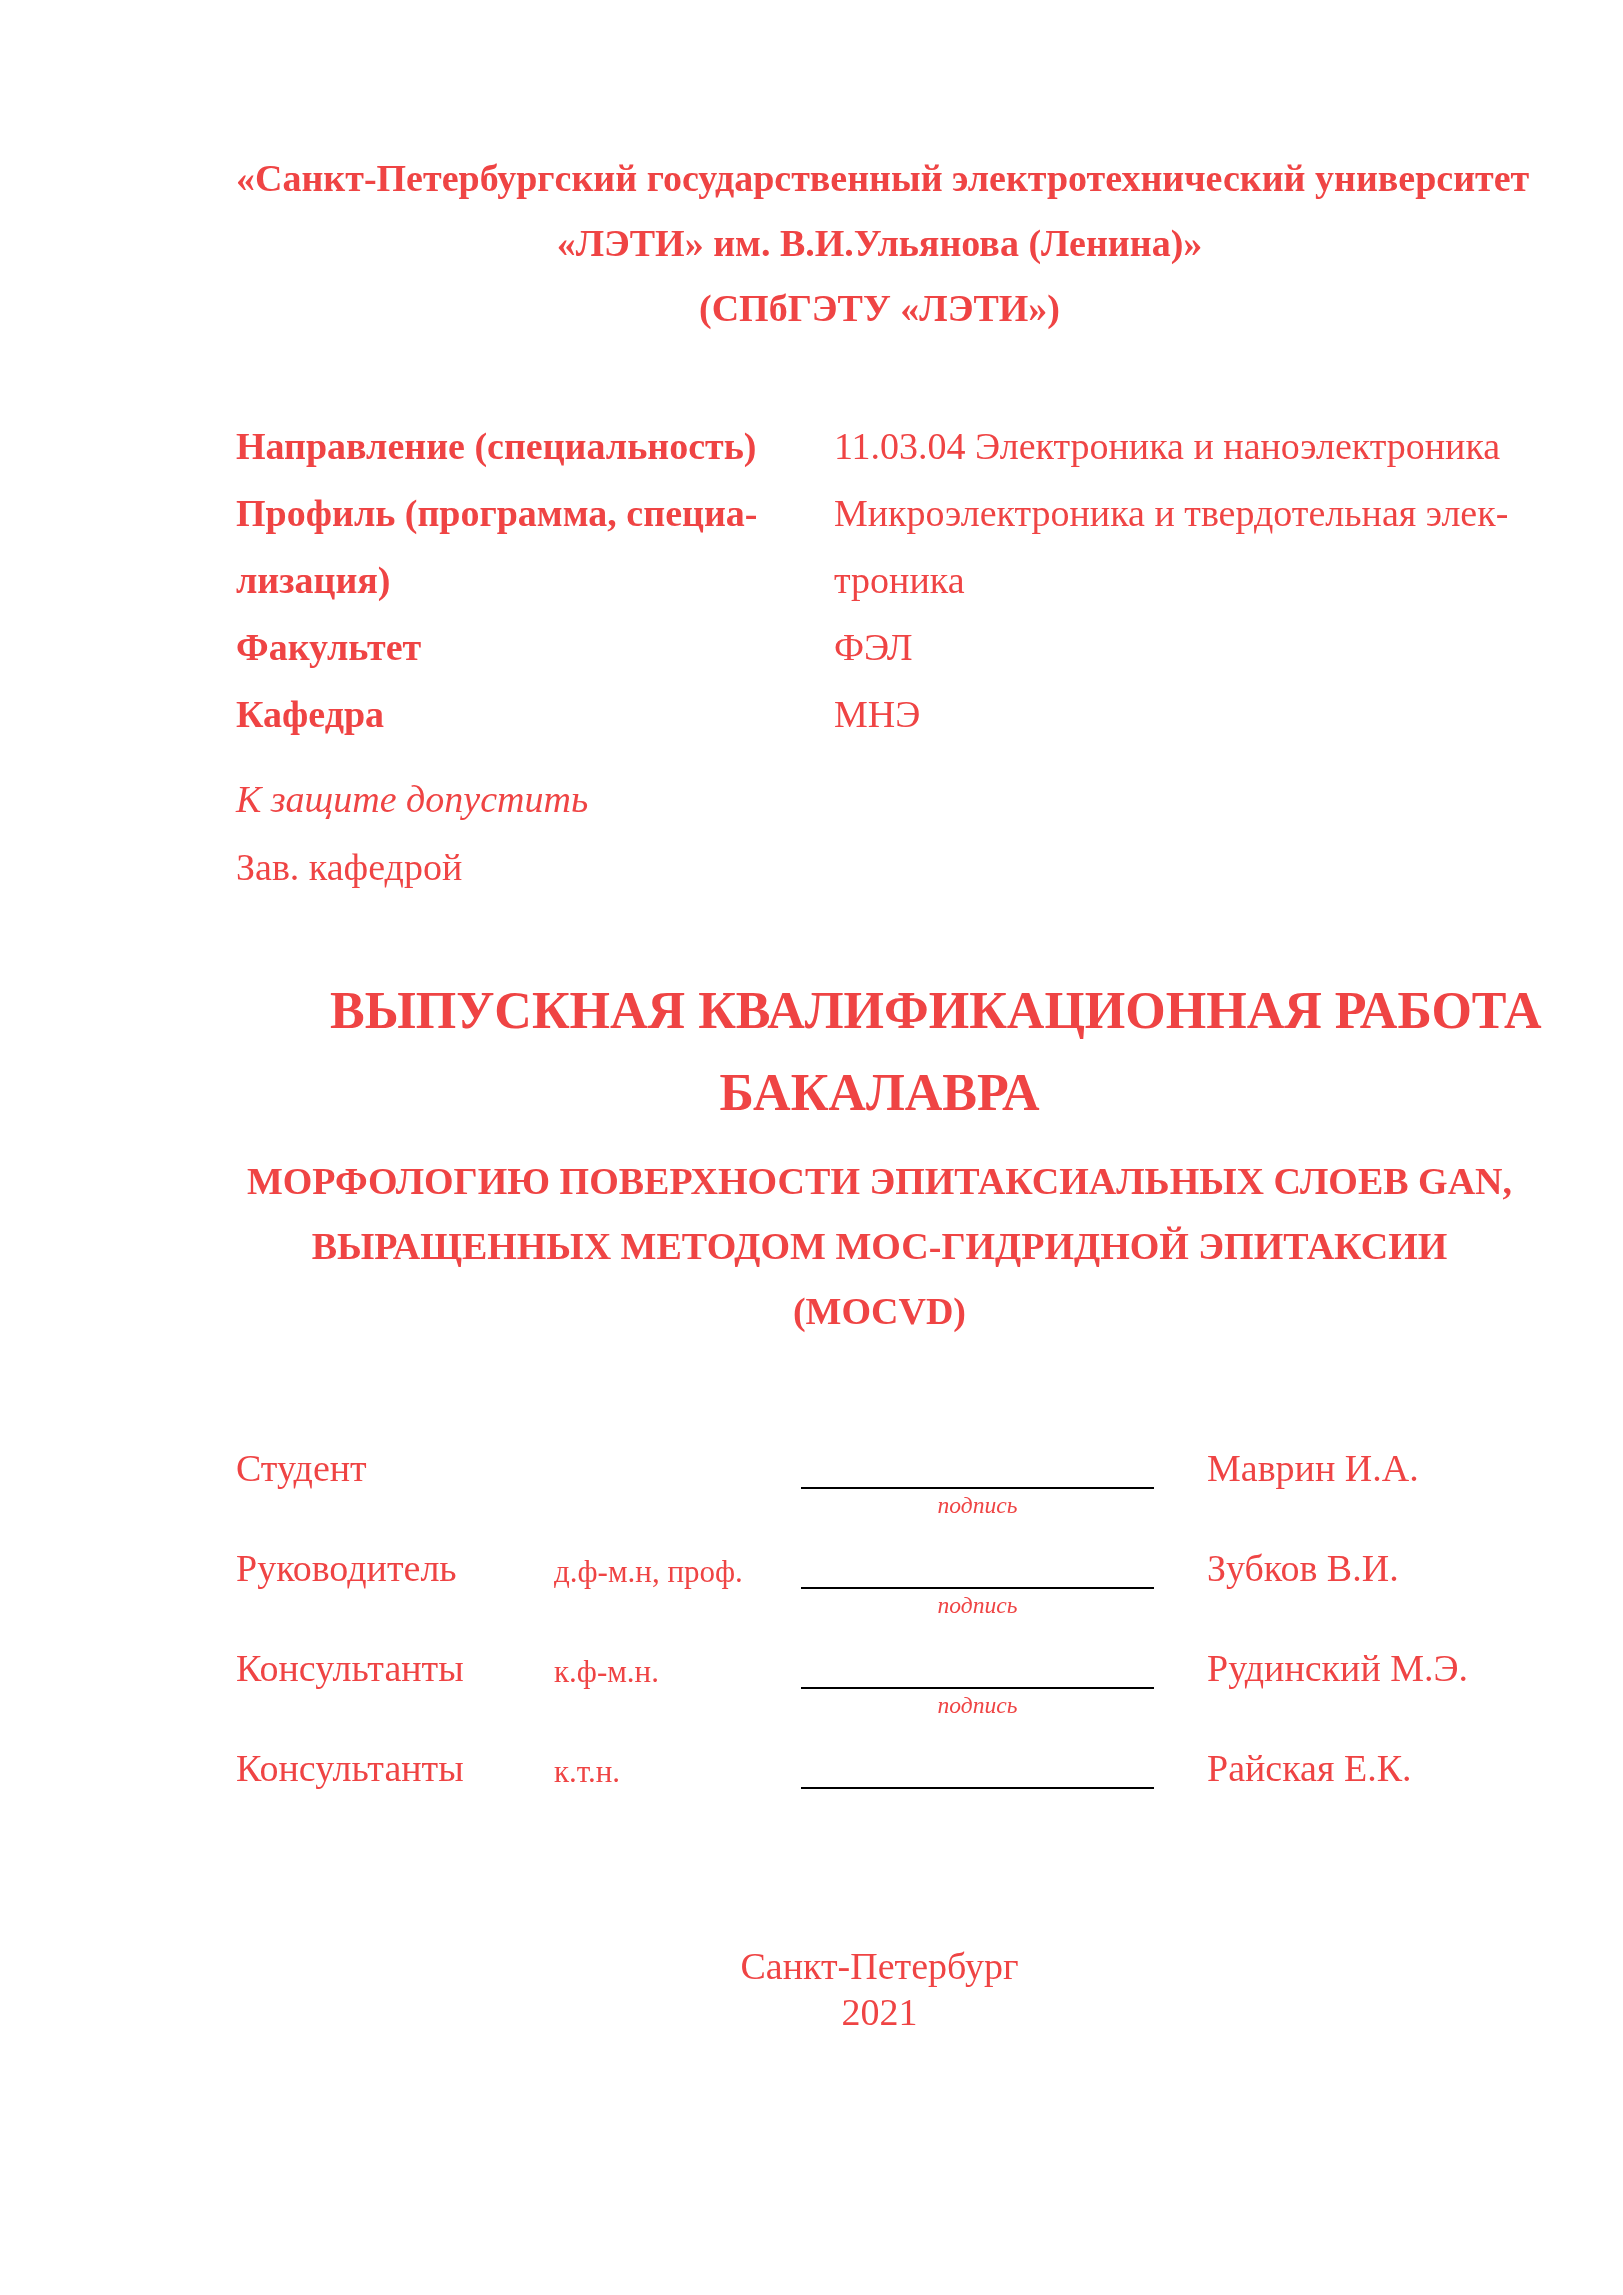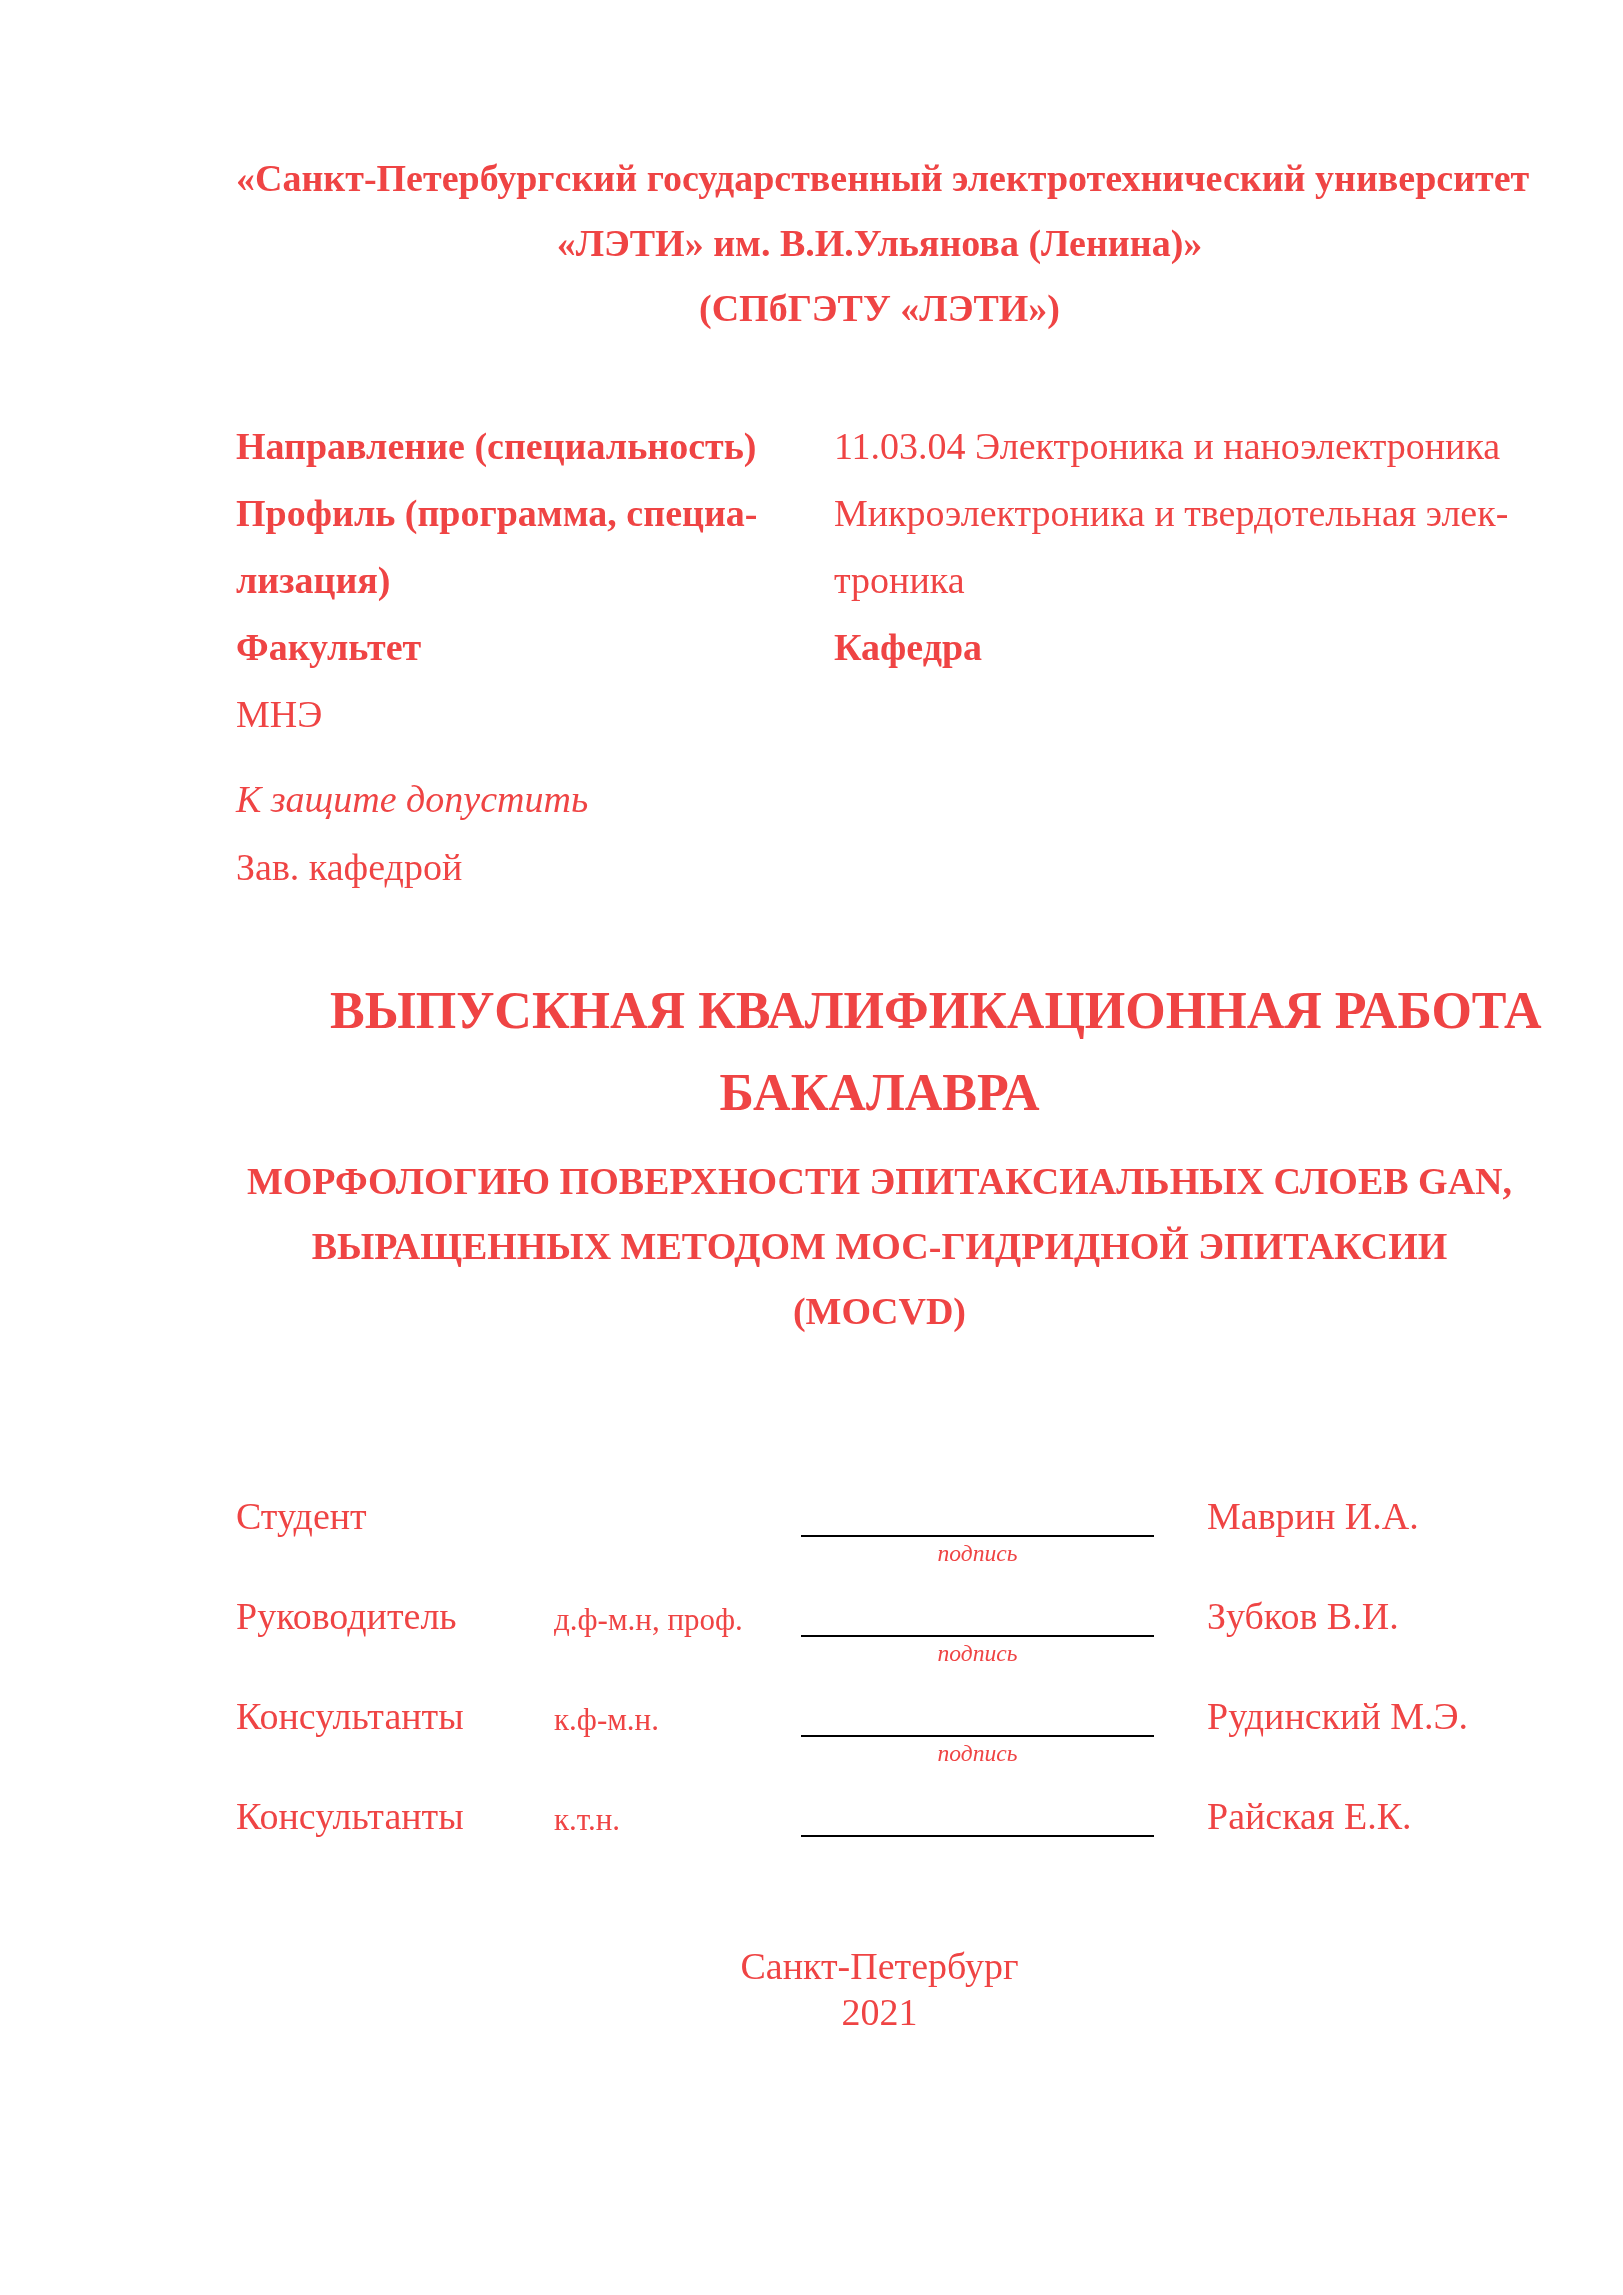--- a/index.html
+++ b/index.html
@@ -62,21 +62,21 @@
   
   .theme {
     top: 1149px;
     text-align: center;
     font-weight: bold;
     font-size: 38px;
     line-height: 65px;
   }
 
   
-  .signatures { top: 1496px; font-size: 38px; }
+  .signatures { top: 1448px; font-size: 38px; }
   .sig-row { position: relative; height: 100px; }
   .sig-role { position: absolute; left: 0; top: 0; line-height: 41px; }
   .sig-degree {
     position: absolute; left: 318px; top: 5.5px; width: 200px;
     text-align: left; font-size: 31px; line-height: 36px;
   }
   .sig-line {
     position: absolute; left: 565px; top: 0; width: 353px; height: 39px;
     border-bottom: 2.4px solid #000000;
   }
@@ -109,20 +109,21 @@
     <div class="label nowrap">Направление (специальность)</div>
     <div class="value nowrap">11.03.04 Электроника и наноэлектроника</div>
 
     <div class="label nowrap">Профиль (программа, специа-</div>
     <div class="value nowrap">Микроэлектроника и твердотельная элек-</div>
 
     <div class="label nowrap">лизация)</div>
     <div class="value nowrap">троника</div>
 
     <div class="label nowrap">Факультет</div>
+    <div class="value nowrap">ФЭЛ</div>
 
     <div class="label nowrap">Кафедра</div>
     <div class="value nowrap">МНЭ</div>
   </div>
 
   <div class="block admission">
     <div class="note nowrap">К защите допустить</div>
     <div class="row">
       <span class="nowrap">Зав. кафедрой</span>
     </div>

